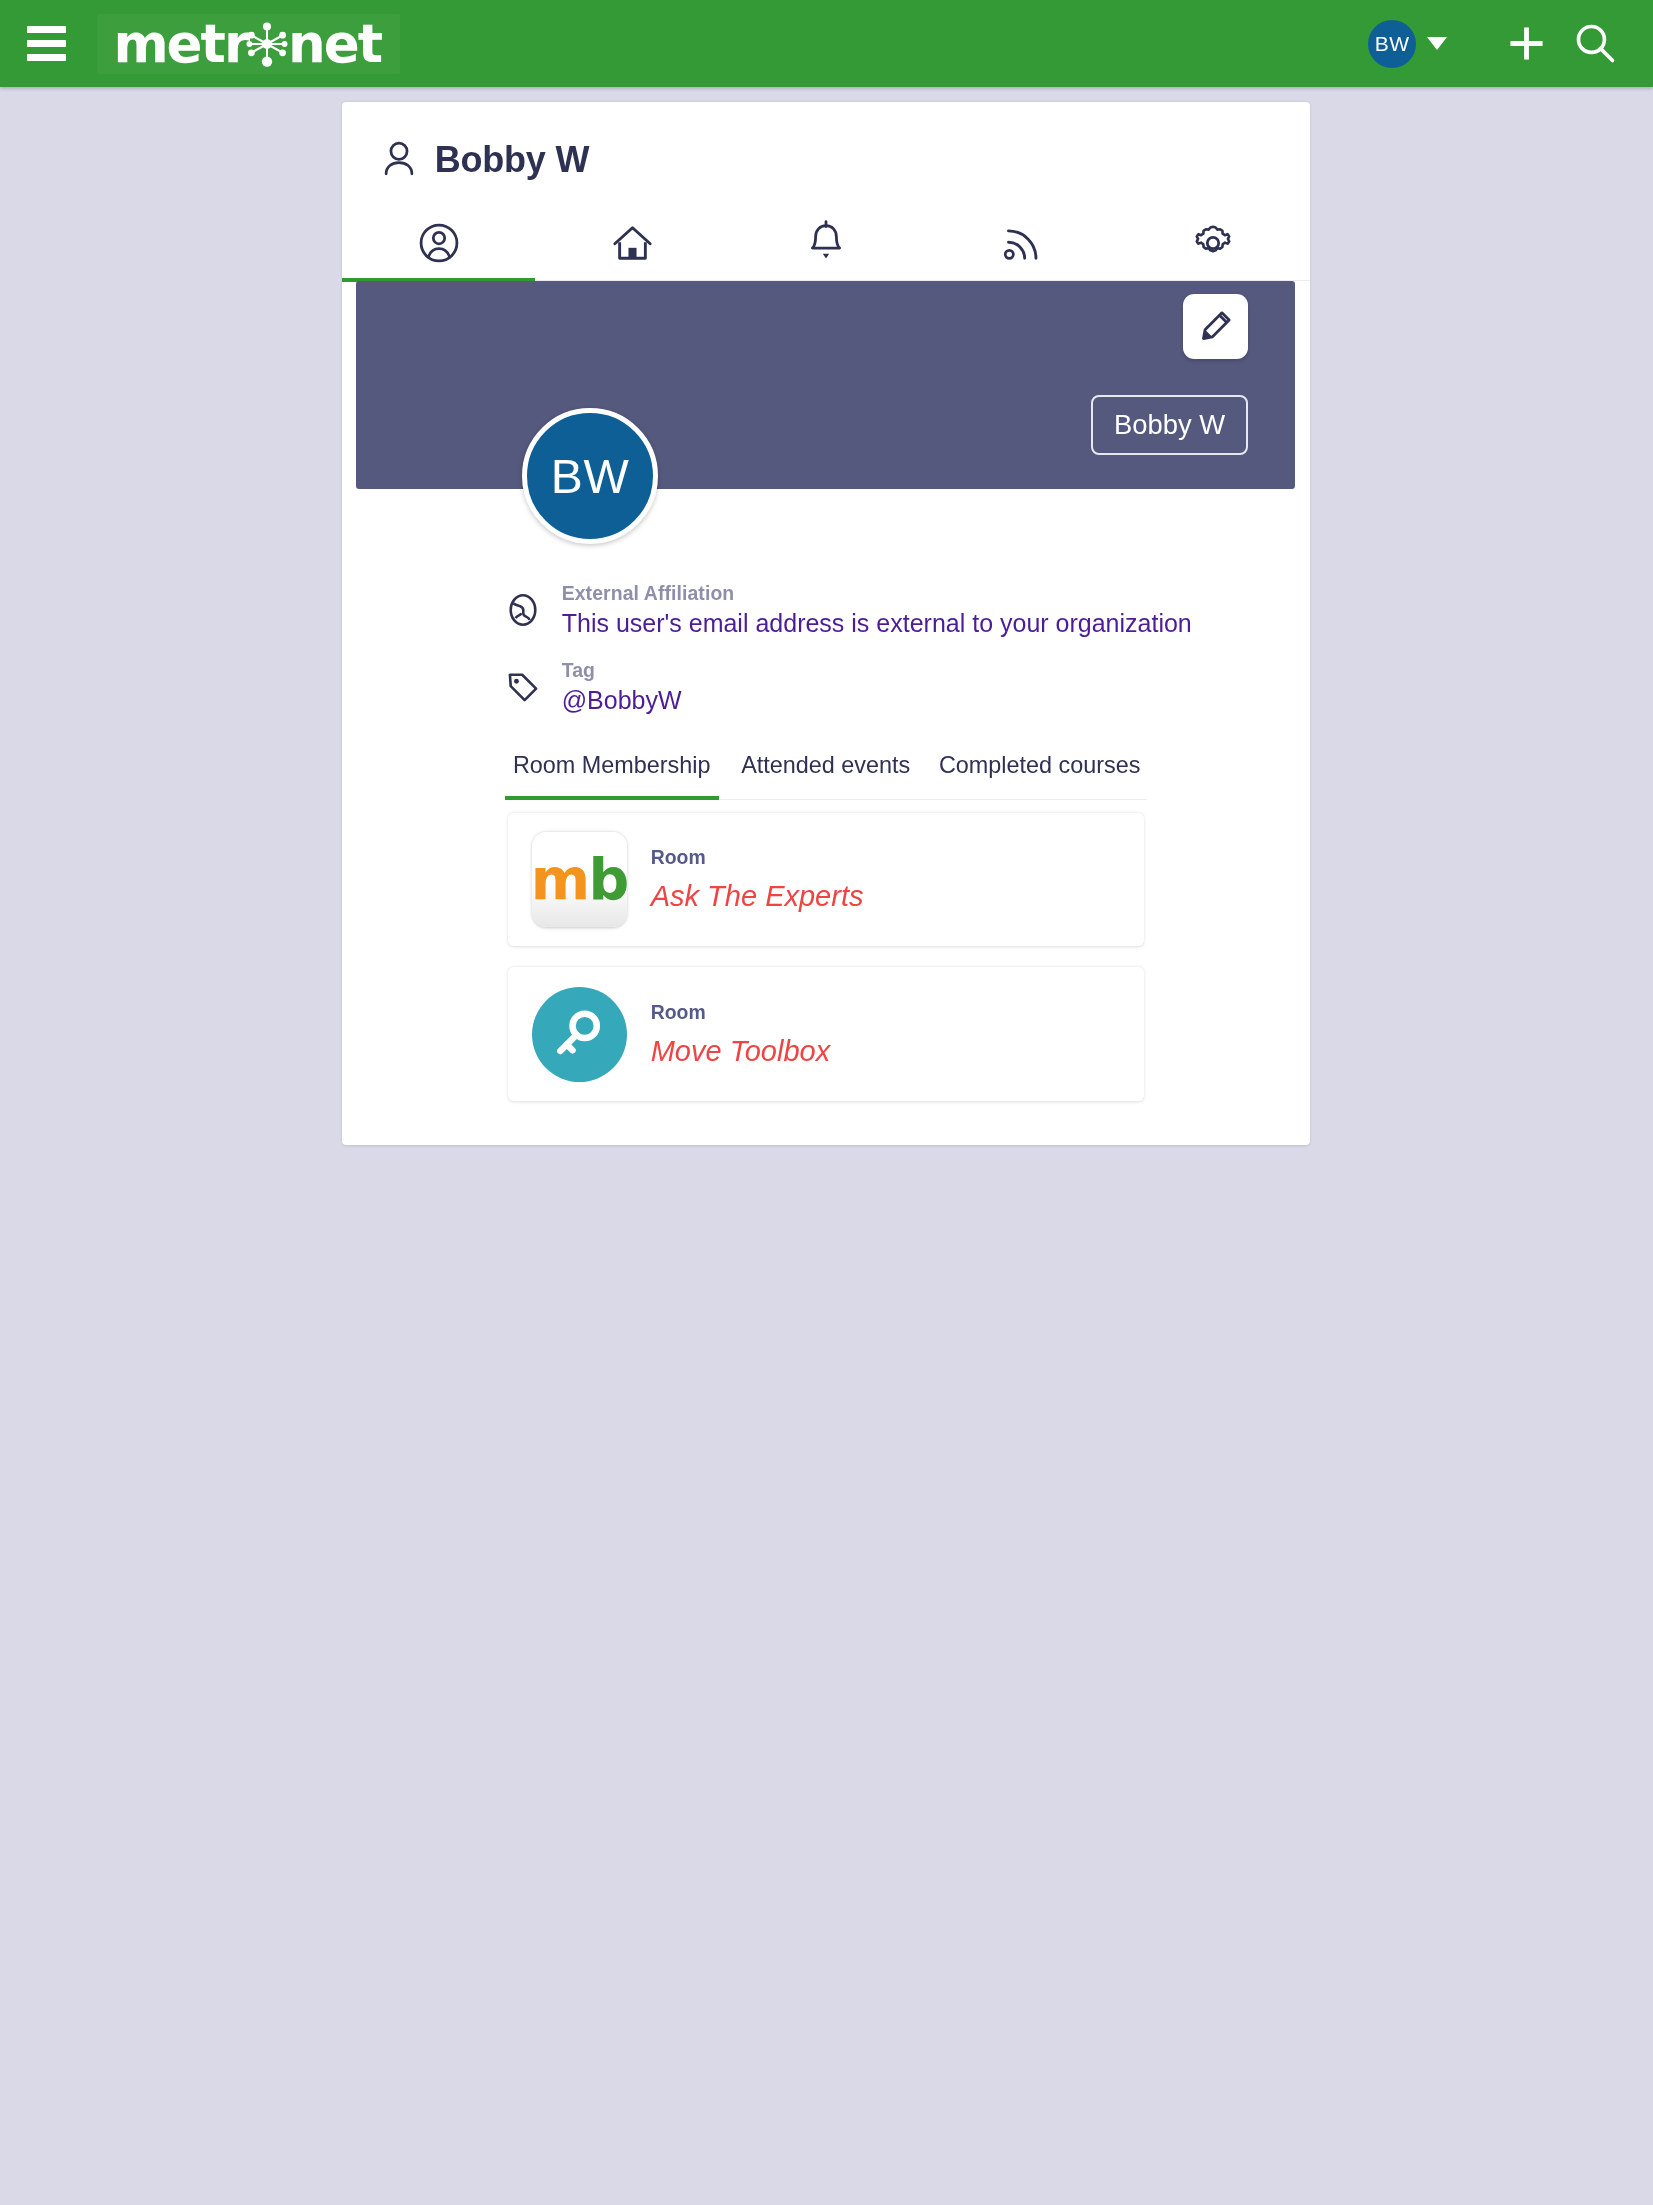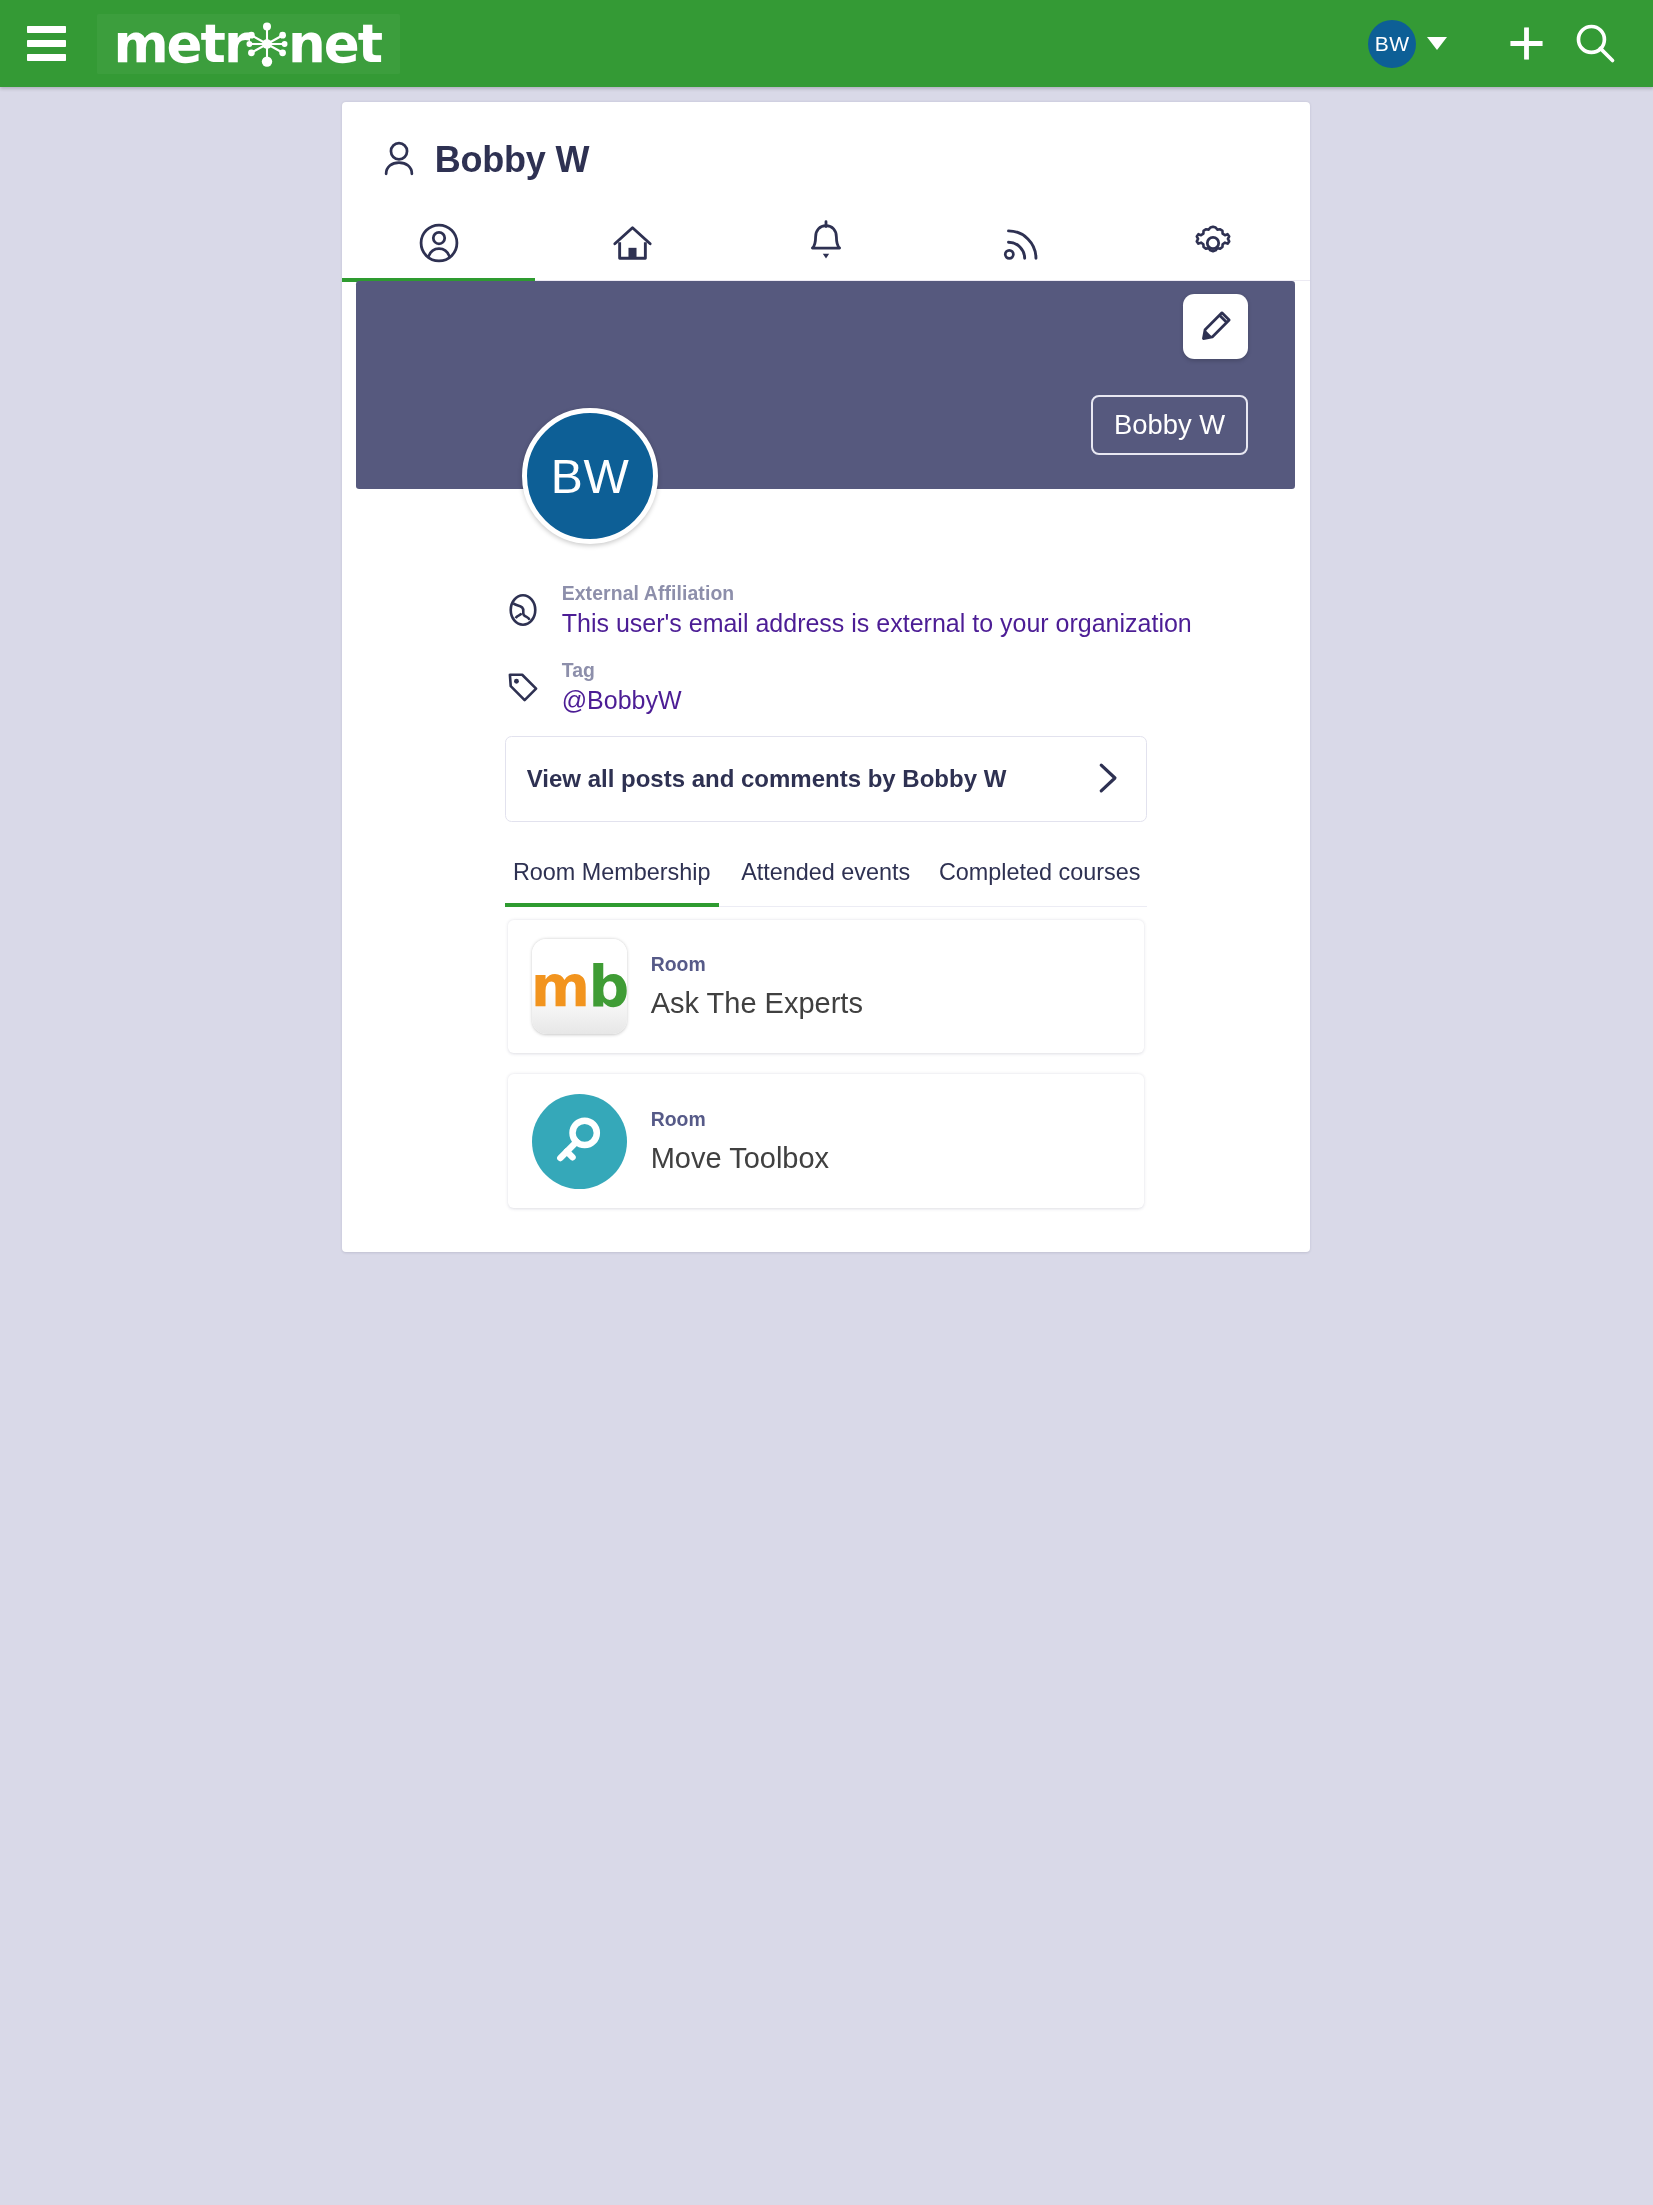--- a/index.html
+++ b/index.html
@@ -259,21 +259,21 @@
   .thumb-key {
     width: 95px; height: 95px; border-radius: 50%;
     background: #35a8b9;
     display: flex; align-items: center; justify-content: center;
   }
   .room-kicker {
     font-size: 19.4px; font-weight: 700; color: #565a88;
     margin-bottom: 11.3px;
   }
   .room-name {
-    font-size: 29px; font-weight: 400; color: #404040;
+    font-size: 29px; font-weight: 400; color: #ef4444; font-style: italic;
   }
 </style>
 </head>
 <body>
 
 <div class="appbar">
 
   <div class="hamburger">
     <span></span>
     <span></span>
@@ -434,28 +434,20 @@
             <div class="meta-label">Tag</div>
             <div class="meta-value">@BobbyW</div>
           </div>
         </div>
 
       </div>
     </div>
 
     <div class="actions">
 
-      <div class="action-btn">
-        <span class="action-label">View all posts and comments by Bobby W</span>
-        <span>
-          <svg width="27.4" height="36" viewBox="0 0 34 44">
-            <path d="M9 6l17 16L9 38" fill="none" stroke="#2e3152" stroke-width="4" stroke-linecap="round" stroke-linejoin="round"></path>
-          </svg>
-        </span>
-      </div>
 
     </div>
 
     <div class="sec-tabs">
       <div class="sec-tab active">Room Membership</div>
       <div class="sec-tab">Attended events</div>
       <div class="sec-tab">Completed courses</div>
     </div>
 
     <div class="rooms">

